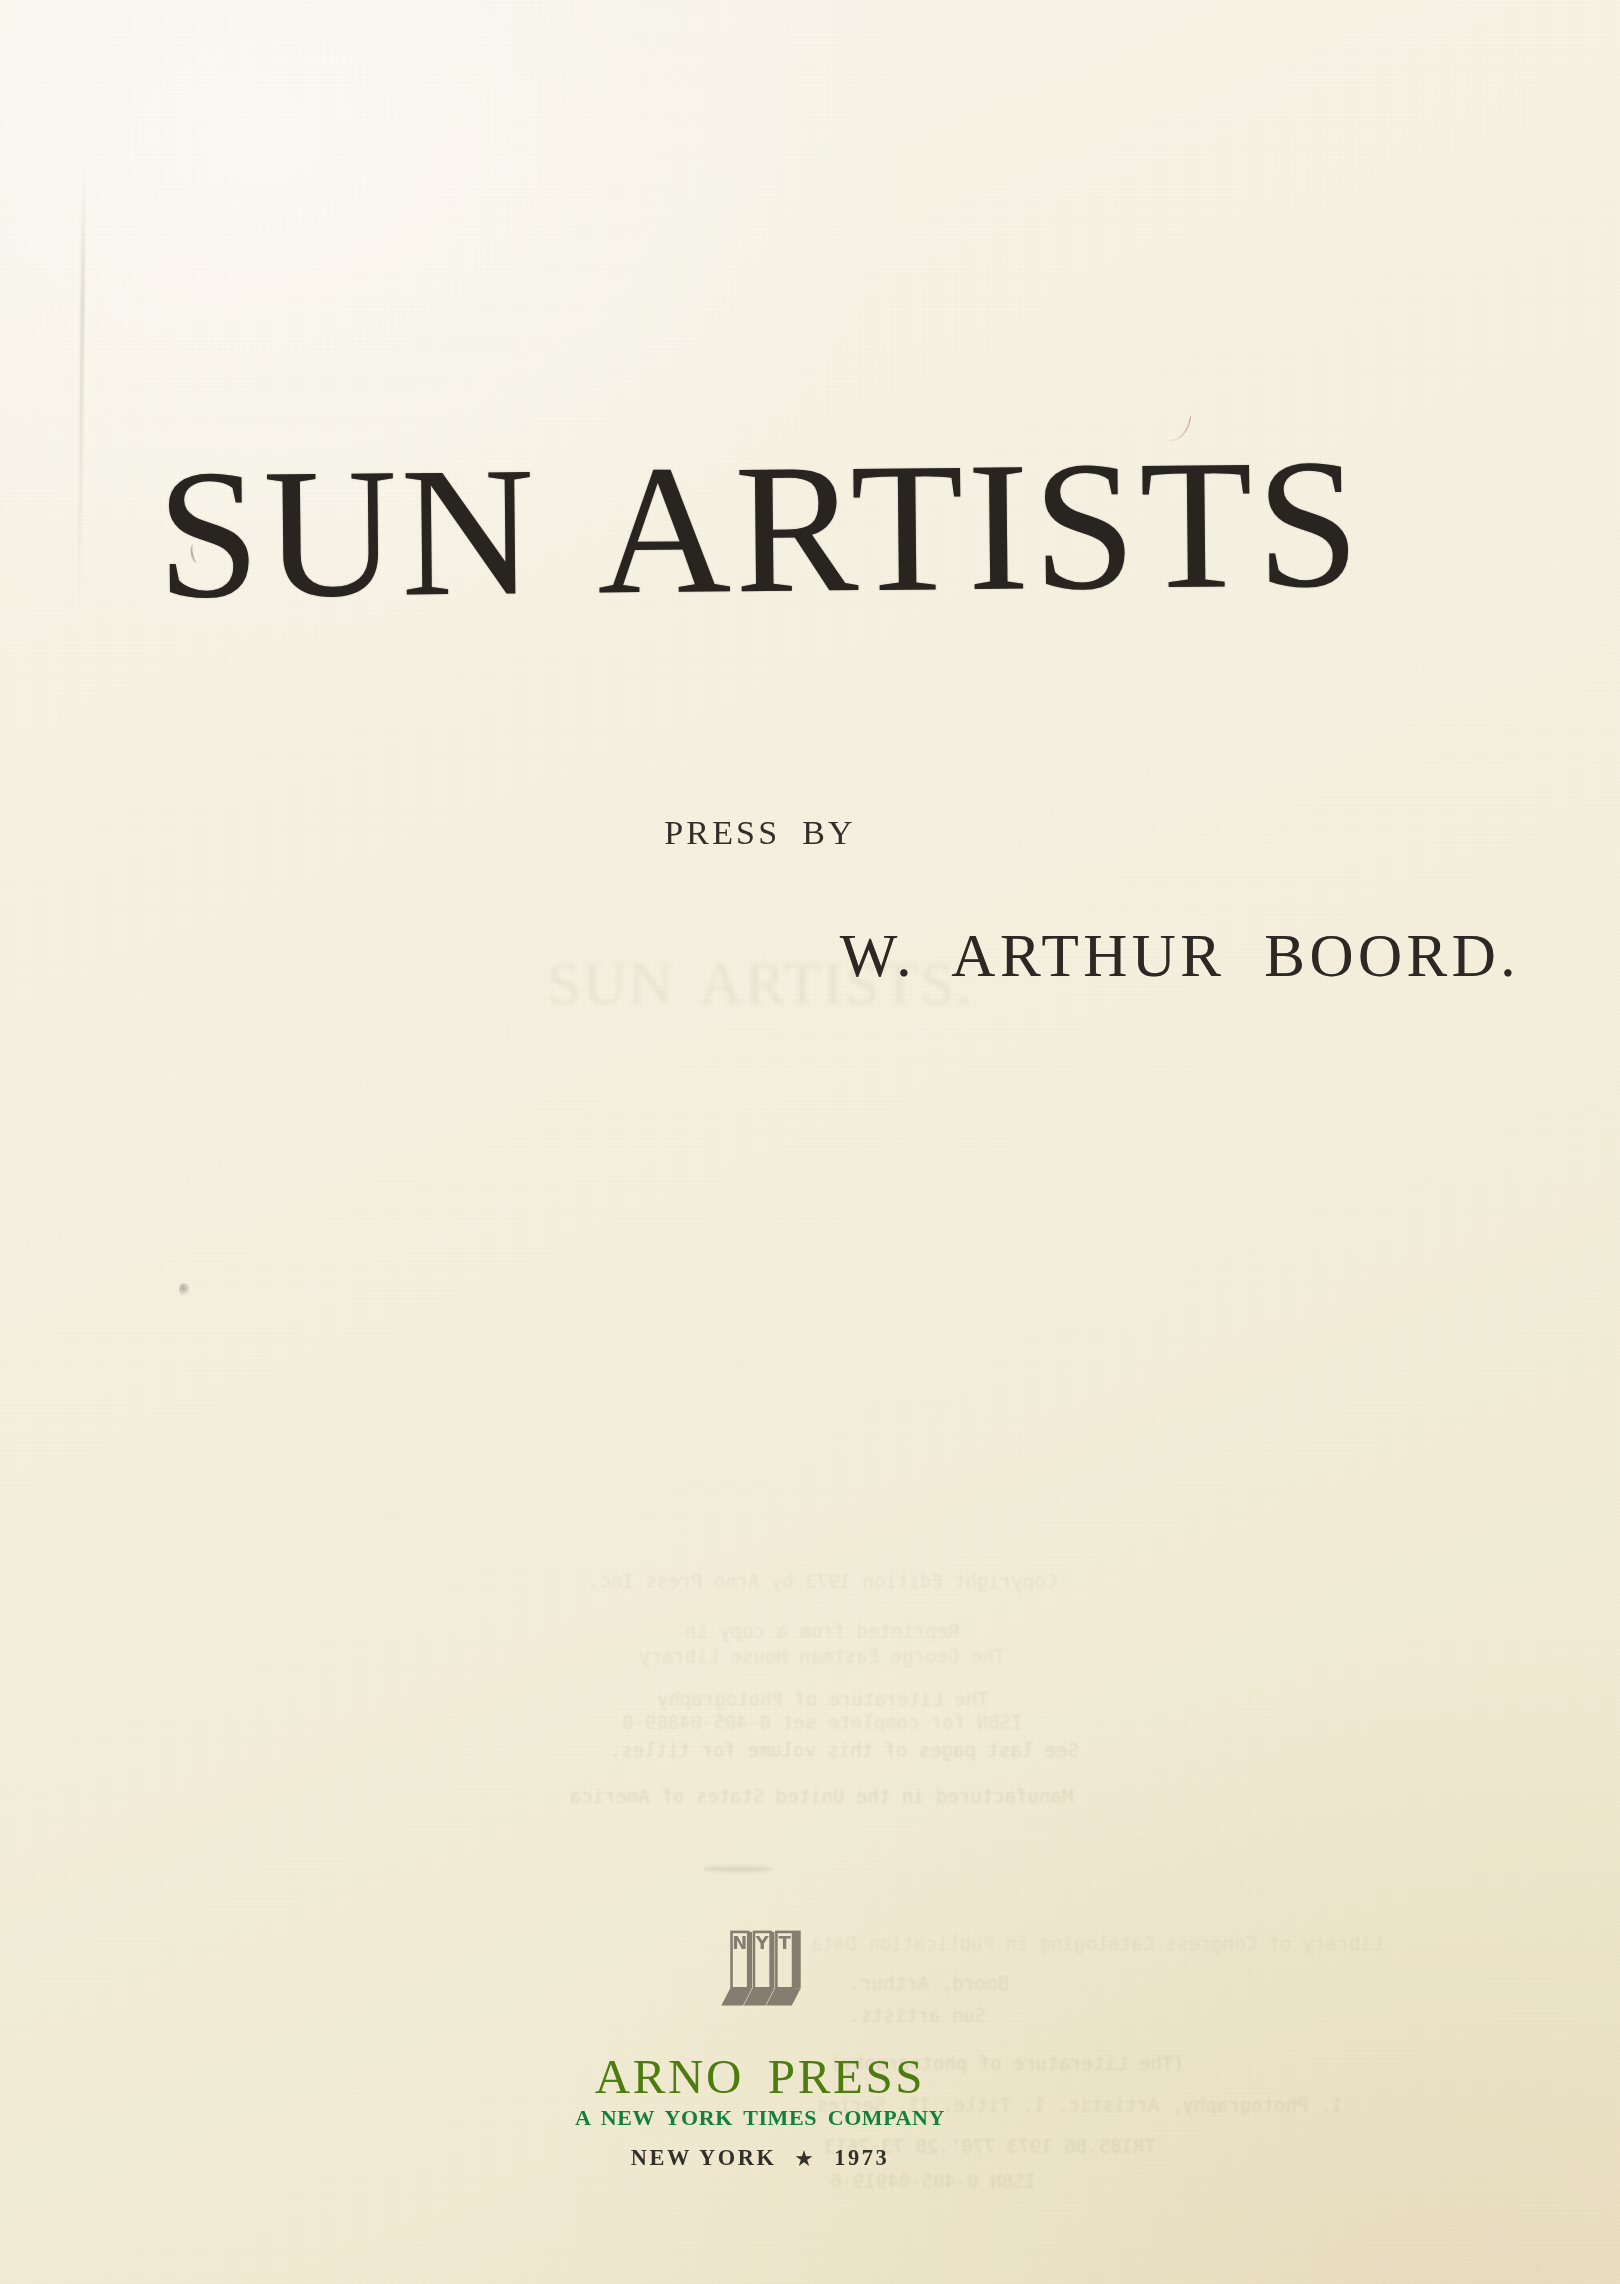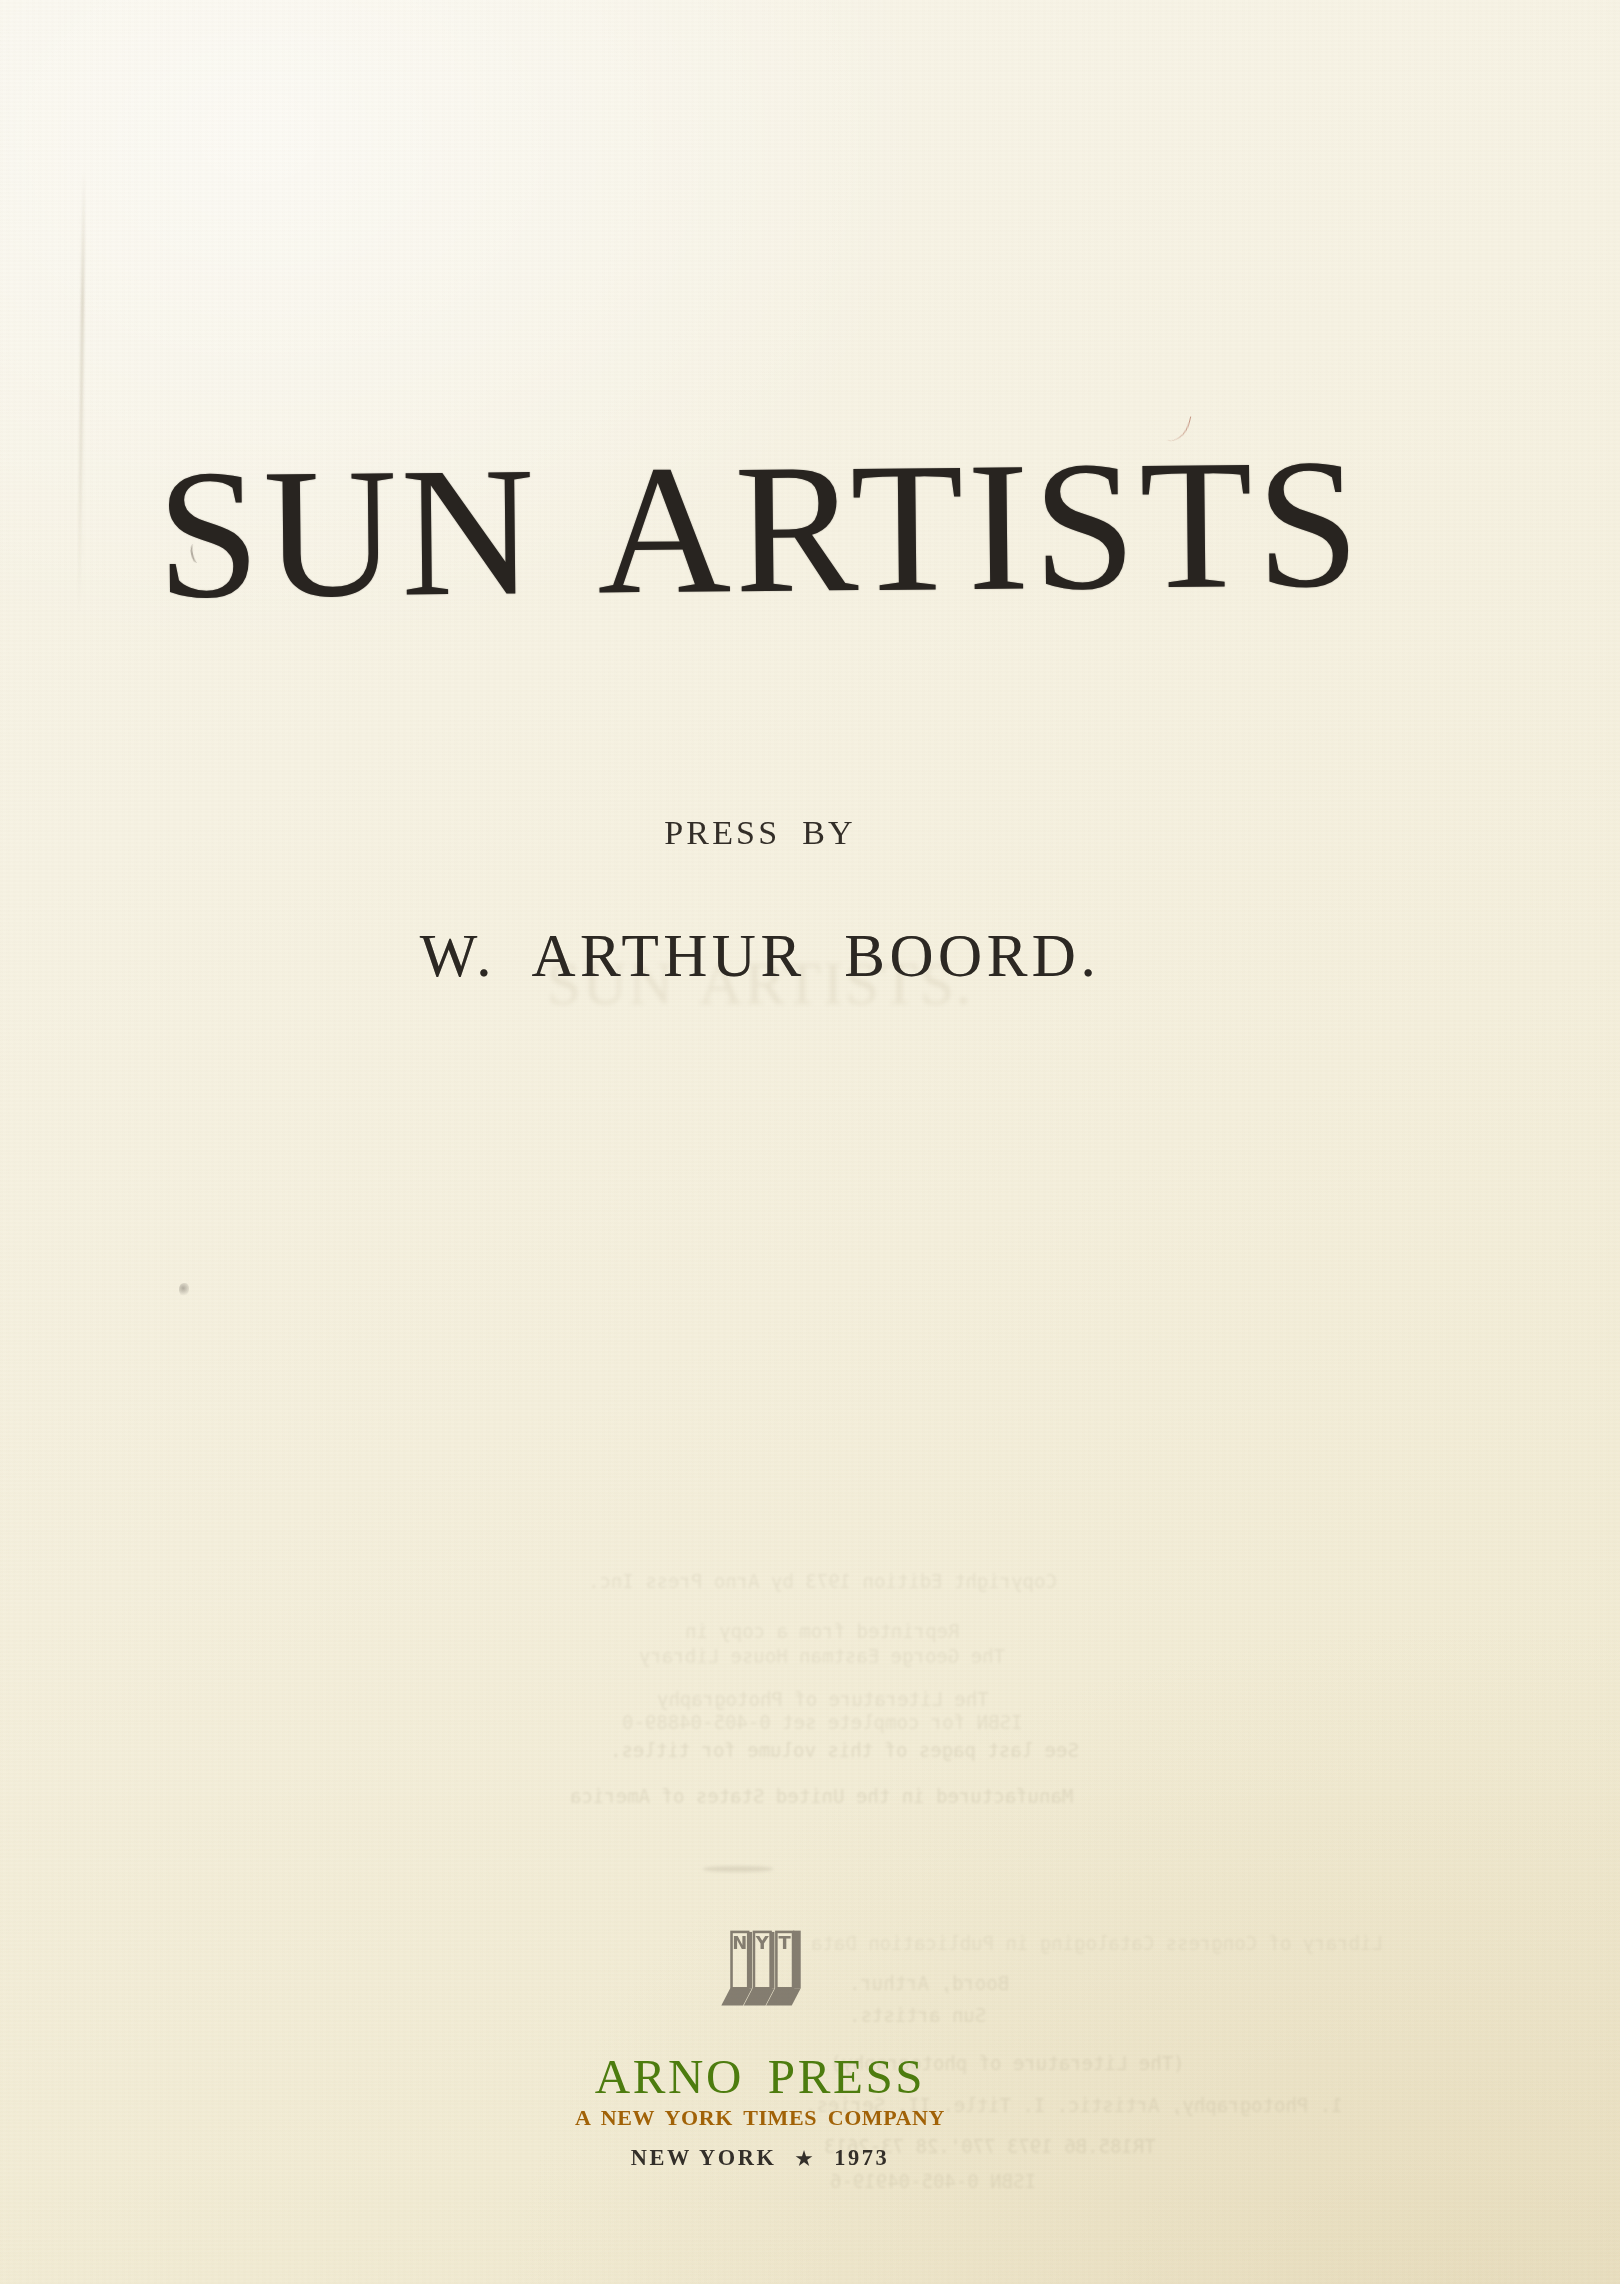--- a/index.html
+++ b/index.html
@@ -22,23 +22,23 @@
   }
   #content { position: absolute; left: 0; top: 0; width: 1520px; height: 100%; }
   .line { position: absolute; width: 100%; text-align: center; line-height: 1; white-space: nowrap; }
   .title-line {
     top: 436px; font-size: 185px; letter-spacing: 3.8px; word-spacing: 19px;
     color: #282420; transform: rotate(-0.55deg);
     text-shadow: 0 0 1.3px rgba(45,40,33,0.45);
   }
   .edited-by-line { top: 816px; font-size: 34px; letter-spacing: 3.2px; word-spacing: 10.2px; color: #332e28; }
   .editor-line { top: 925px; font-size: 61px; letter-spacing: 4.5px; word-spacing: 19px; color: #2c2823;
-    text-shadow: 0 0 0.6px rgba(45,40,33,0.4); }
+    text-shadow: 0 0 0.6px rgba(45,40,33,0.4); text-align: right; }
   .arno-line { top: 2052px; font-size: 49px; letter-spacing: 2.6px; word-spacing: 9px; color: #4d7c0f; }
-  .nytc-line { top: 2107px; font-size: 22px; font-weight: bold; letter-spacing: 0.6px; word-spacing: 4.5px; color: #a16207; }
+  .nytc-line { top: 2107px; font-size: 22px; font-weight: bold; letter-spacing: 0.6px; word-spacing: 4.5px; color: #15803d; }
   .ny1973-line { top: 2147px; font-size: 22.4px; font-weight: bold; letter-spacing: 2.6px; color: #332f29; text-align: center; }
   .star-glyph { font-size: 19px; padding: 0 19px; }
 
   .nyt-logo { position: absolute; left: 720px; top: 1930px; width: 82px; height: 82px; opacity: 0.92; }
 
   
   .ghost-title {
     position: absolute; top: 953px; left: 0; width: 1520px; text-align: center;
     font-size: 61px; letter-spacing: 1.9px; word-spacing: 10.2px; line-height: 1;
     color: #94835e; opacity: 0.11; filter: blur(1.9px); white-space: nowrap;

